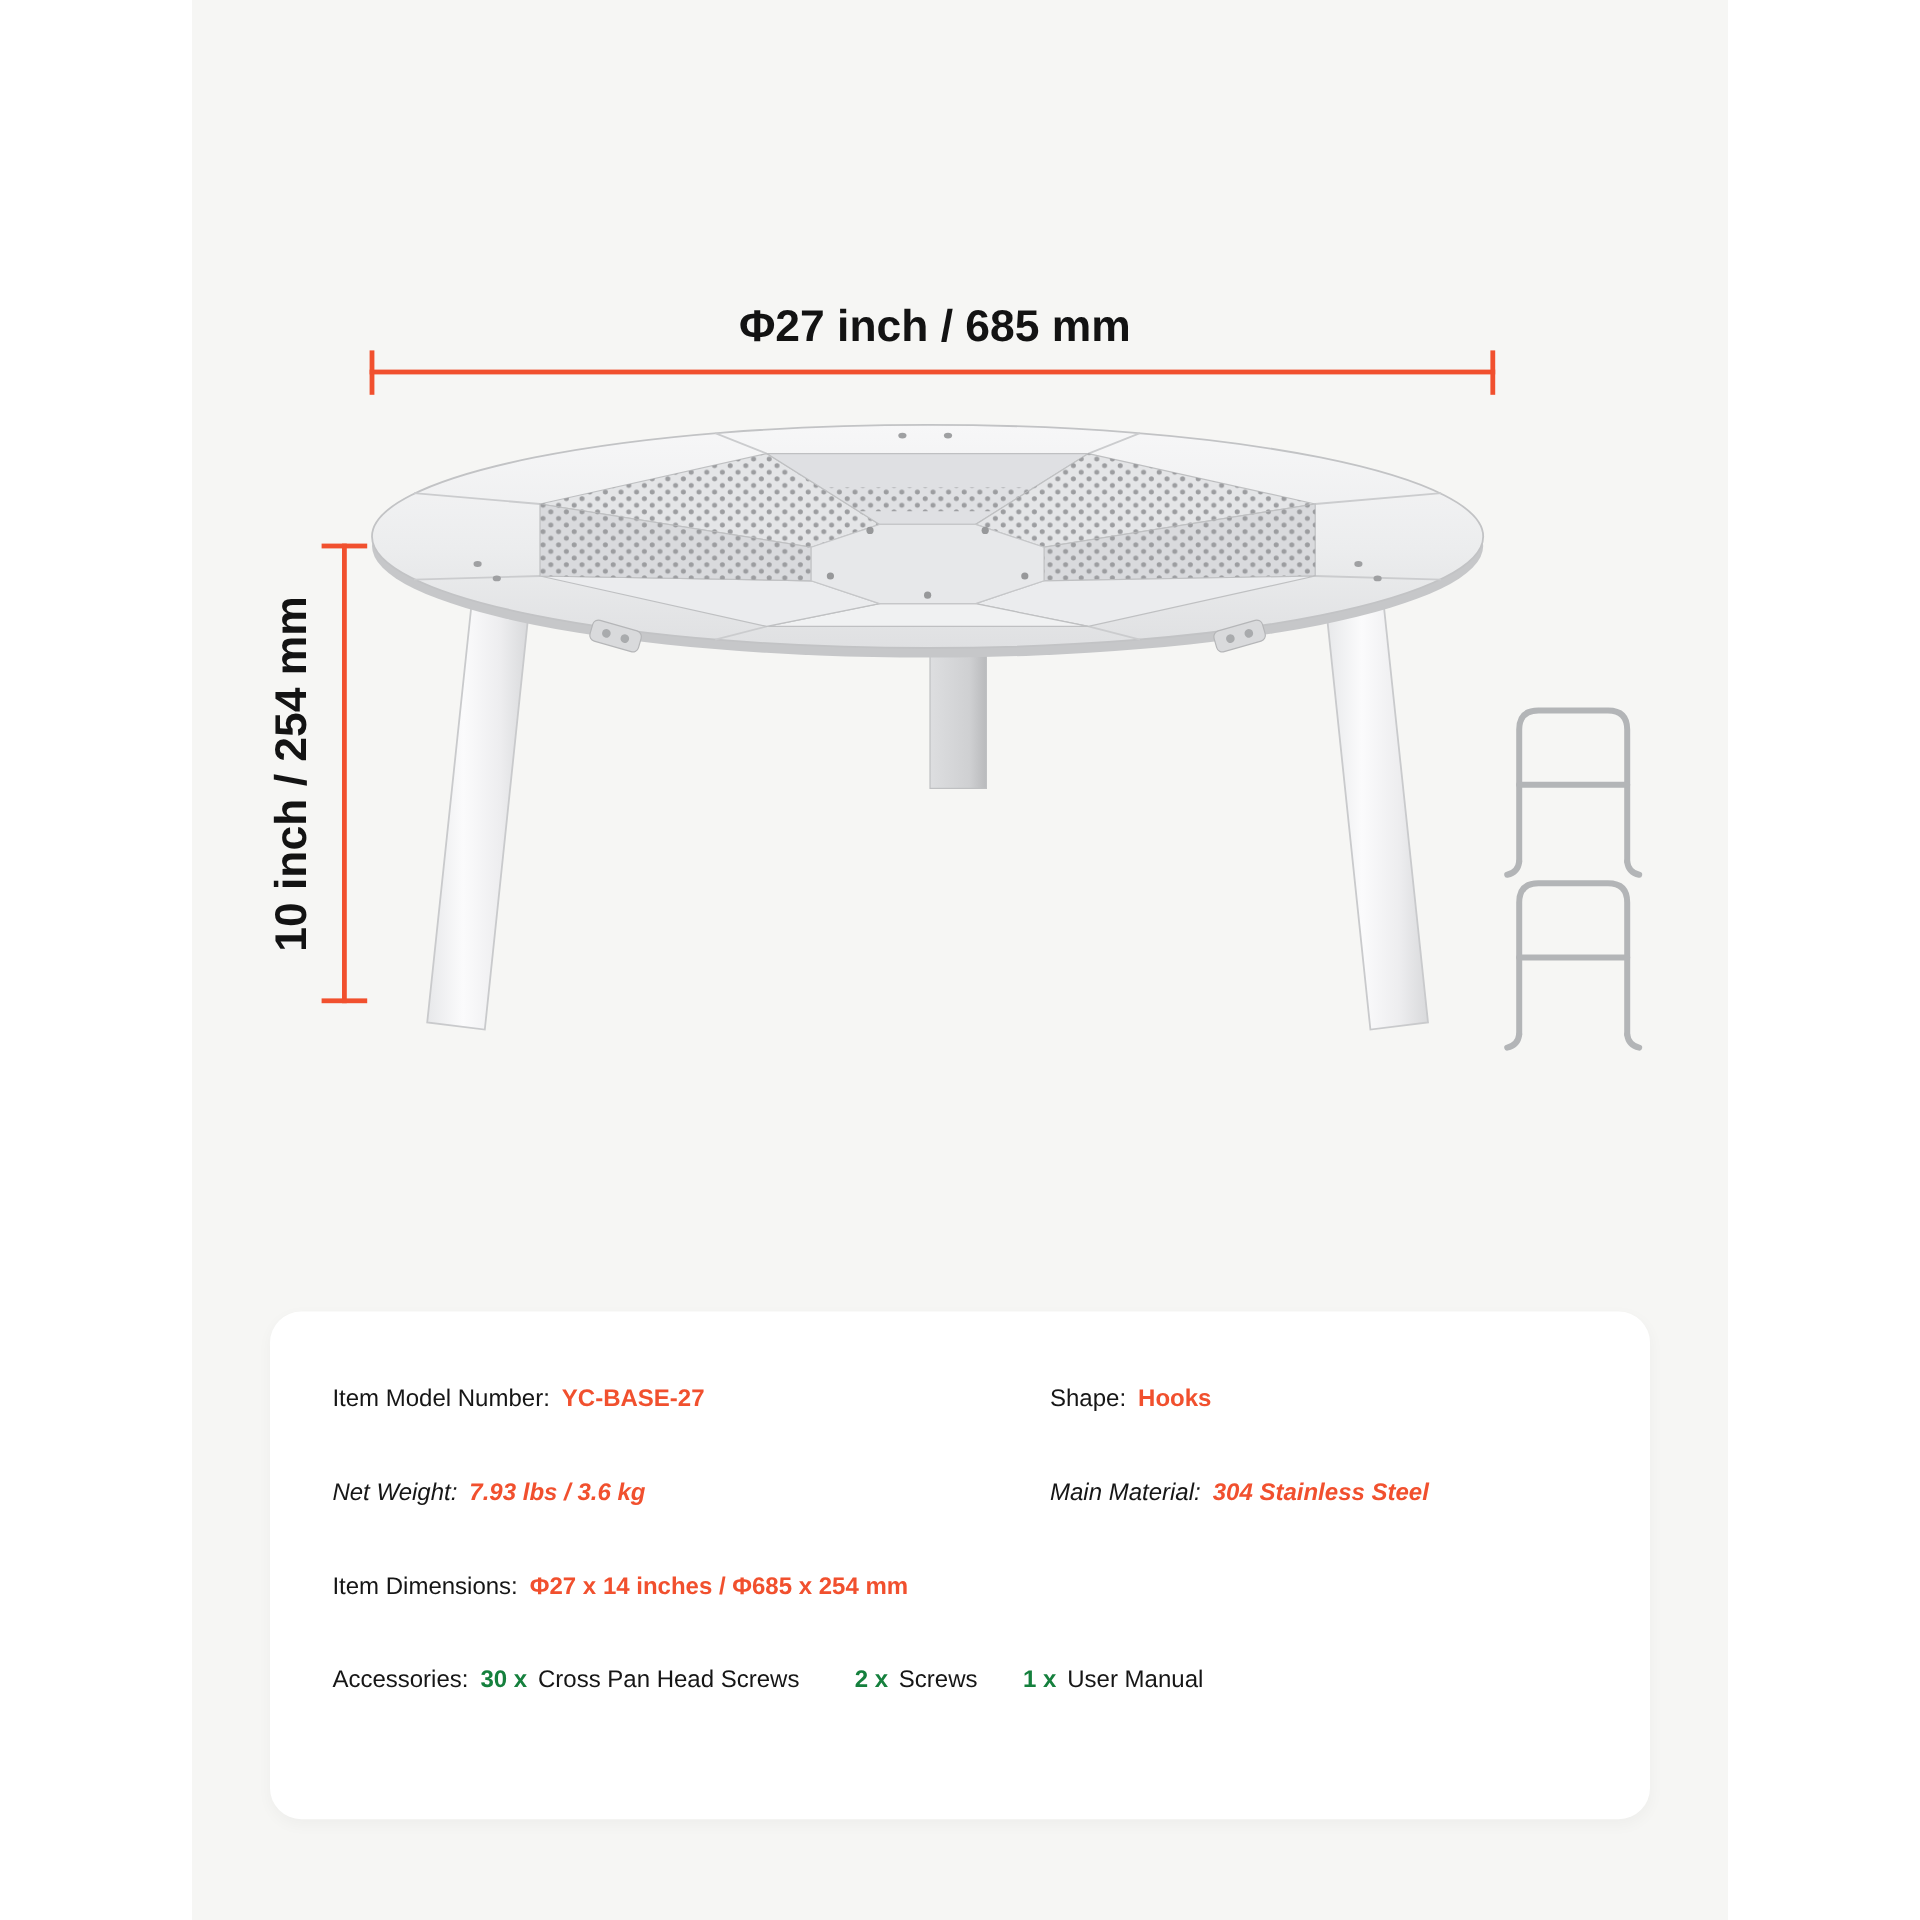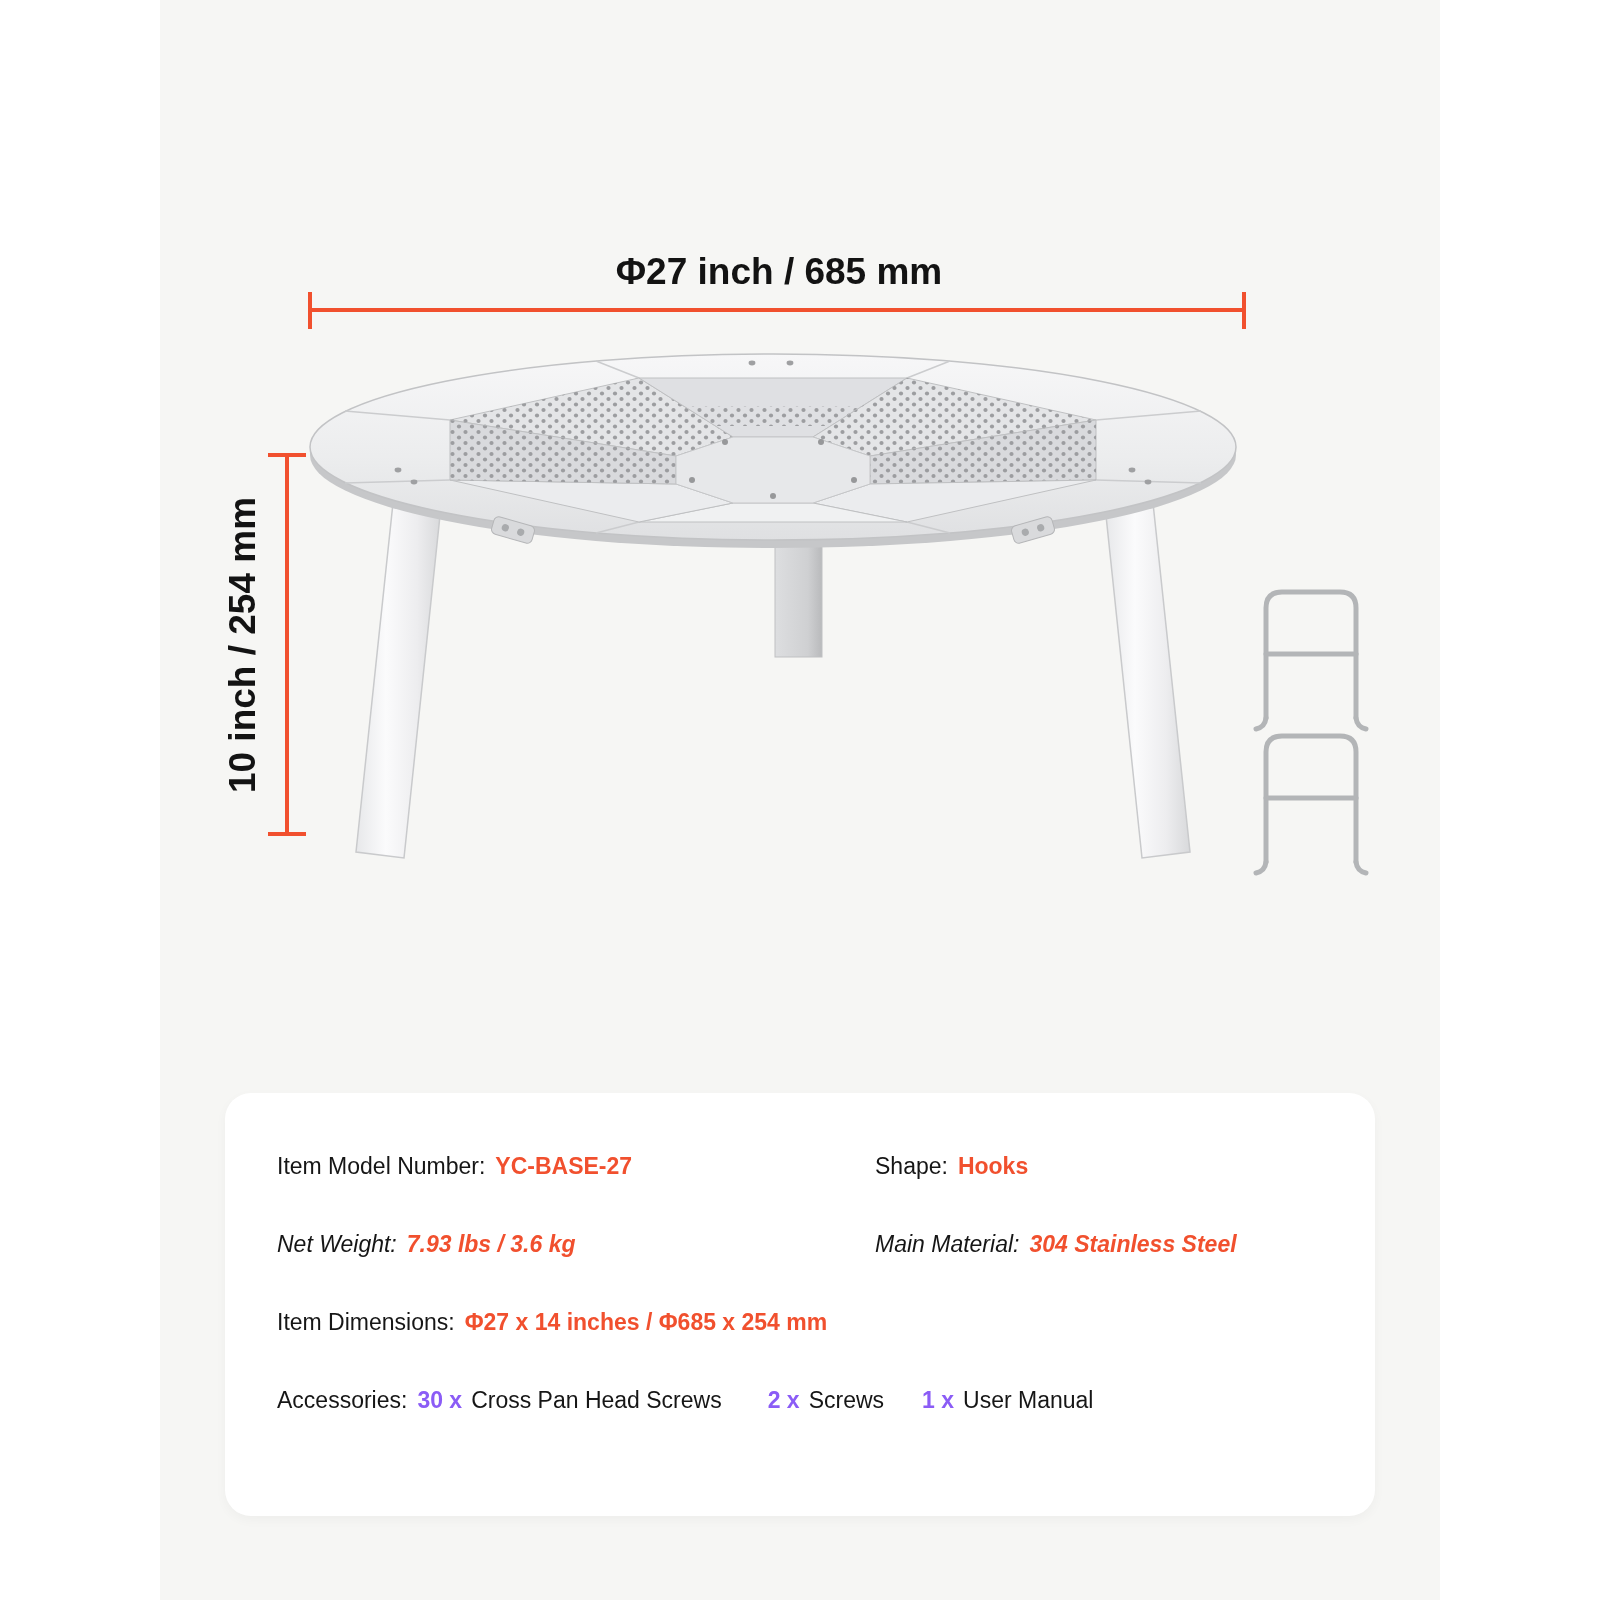--- a/index.html
+++ b/index.html
@@ -37,28 +37,28 @@
   .dim-label-v span{white-space:nowrap;font-size:37px;font-weight:600;color:#131313;}
   
   .product-svg{position:absolute;left:280px;top:330px;}
   .hooks-svg{position:absolute;left:1240px;top:570px;}
   
   .card{
     position:absolute;left:225px;top:1093px;width:1150px;height:423px;
     background:#ffffff;border-radius:26px;
     box-shadow:0 4px 12px rgba(0,0,0,0.035);
   }
-  .cell{position:absolute;height:44px;line-height:44px;font-size:23px;color:#161616;
+  .cell{position:absolute;height:44px;line-height:44px;font-size:20px;color:#161616;
         font-weight:500;white-space:nowrap;}
   .c1{left:52px;}
   .c2{left:650px;}
   .r1{top:51px;} .r2{top:129px;font-style:italic;} .r3{top:207px;} .r4{top:285px;}
   .lbl{margin-right:10px;}
   .val{color:#f1502e;font-weight:700;}
-  .acc-qty{color:#8b5cf6;font-weight:700;}
+  .acc-qty{color:#15803d;font-weight:700;}
   .acc-name{margin-left:9px;}
   .gap1{margin-left:46px;}
   .gap2{margin-left:38px;}
 </style>
 </head>
 <body>
 
 <div class="stage">
 
   <div class="backdrop"></div>

